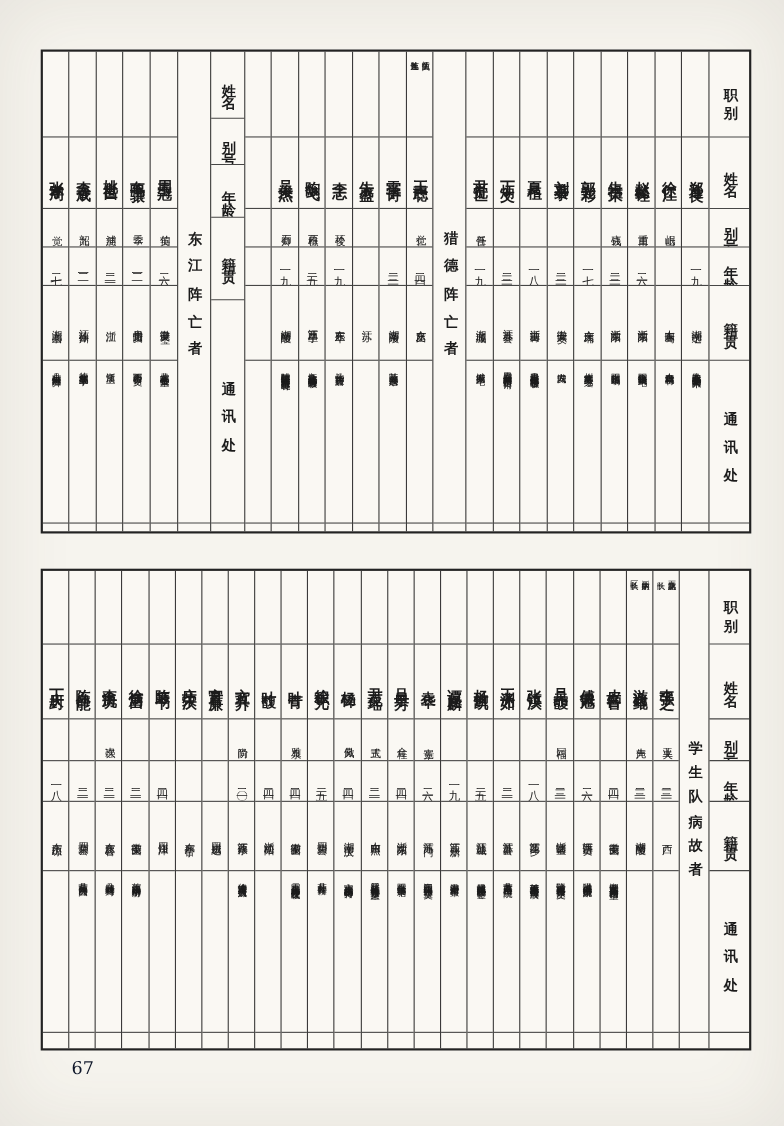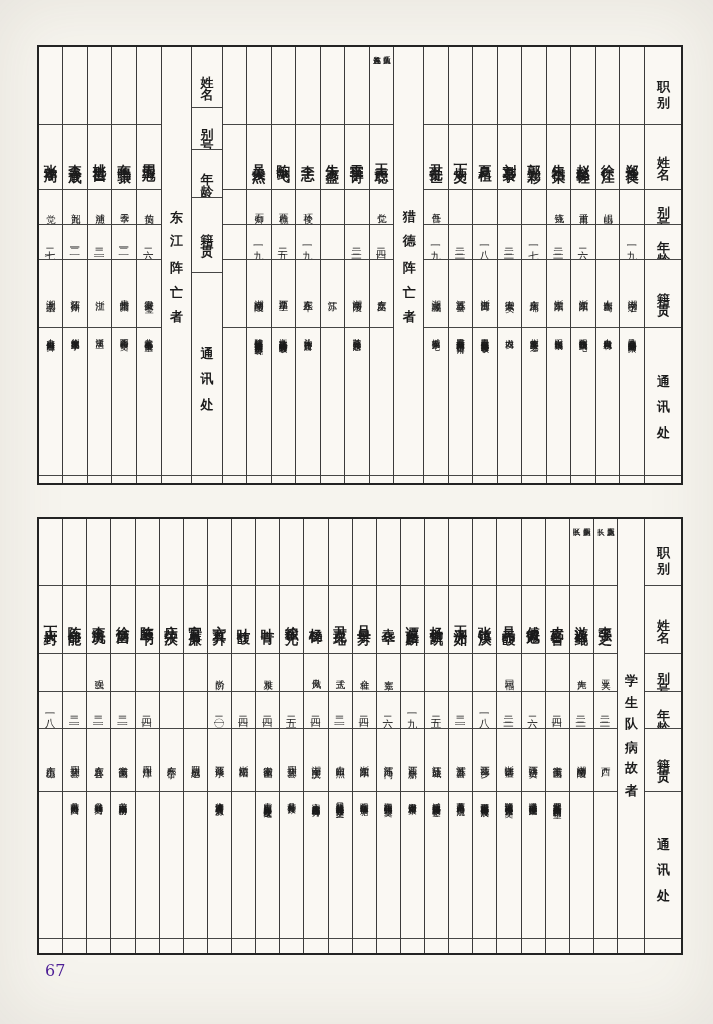--- a/index.html
+++ b/index.html
@@ -53,21 +53,21 @@
   .age-c span{font-size:10.5px;letter-spacing:2px;}
   .origin-c span{font-size:9.5px;letter-spacing:1px;line-height:1.1;}
   .addr-c{align-items:flex-start;padding-top:4px;}
   .addr-c span{font-size:8.5px;line-height:1.3;letter-spacing:.5px;}
   .title-c{align-items:flex-start;padding-top:3px;}
   .title-c span{font-size:7.5px;line-height:1.35;white-space:pre-line;}
   .divider-cell{flex:1;}
   .divider-cell span{font-size:13px;font-weight:700;letter-spacing:25px;}
   .t-bot .divider-cell span{letter-spacing:22px;}
   .page-num{
-    margin:6px 0 0 8px;font-size:16px;color:#4c1d95;
+    margin:6px 0 0 28px;font-size:16px;color:#0f172a;
     font-family:"DejaVu Serif","Liberation Serif",serif;
   }
 </style>
 </head>
 <body>
 
 <div class="page">
   <div class="rtable t-top">
       <div class="col header">
         <div class="cell hd r0">

